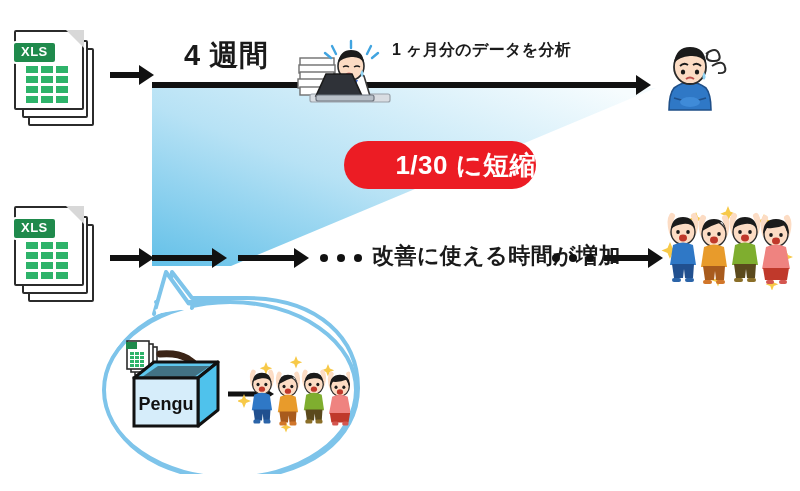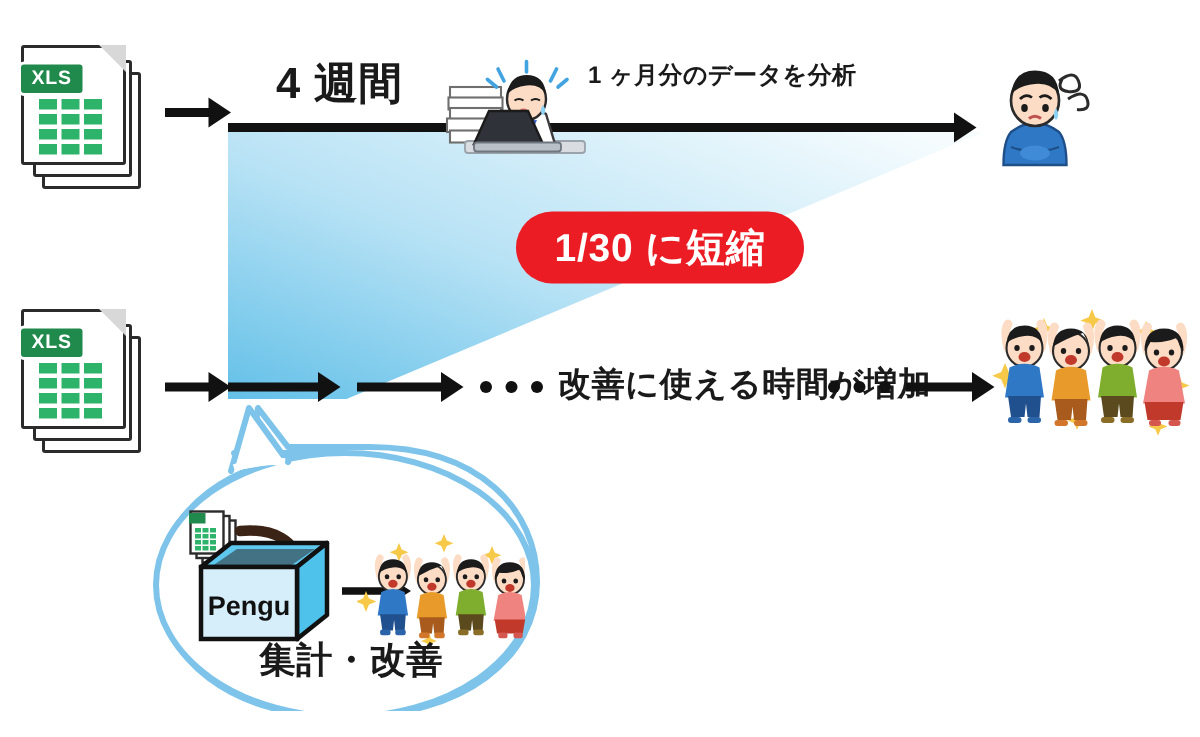--- a/index.html
+++ b/index.html
@@ -38,21 +38,21 @@
         border-left:15px solid #111;}
   .arrow.thin .bar{height:5px;}
   .arrow.thin .head{border-top:9px solid transparent;border-bottom:9px solid transparent;
         border-left:14px solid #111;}
 
   
   .rule{position:absolute;background:#111;height:6px;}
 
   
   .pill{position:absolute;background:#ec1c24;border-radius:999px;color:#fff;
-        font-weight:bold;display:flex;align-items:center;justify-content:center;
+        font-weight:bold;display:flex;align-items:center;justify-content:flex-end;
         letter-spacing:.02em;}
 
   
   .dots{position:absolute;display:flex;gap:9px;align-items:center;}
   .dots b{display:block;width:8px;height:8px;border-radius:50%;background:#111;}
 </style>
 </head>
 <body>
 
 <div id="stage">
@@ -415,15 +415,14 @@
         <ellipse cx="28" cy="35" rx="2" ry="2.2" fill="#1b1b1b"></ellipse>
         <ellipse cx="23" cy="41" rx="4" ry="3.4" fill="#c0392b"></ellipse>
         <path d="M13 47 q10 -5 20 0 l4 22 h-28z" fill="#ef8380"></path>
         <path d="M10 68 h26 l-2 12 h-22z" fill="#c0392b"></path>
         <rect x="13" y="79" width="8" height="5" rx="2" fill="#d4564f"></rect>
         <rect x="26" y="79" width="8" height="5" rx="2" fill="#d4564f"></rect>
       </g>
     </g>
   </svg>
 
-  <div class="abs jp-bold" style="left:173px;top:424px;font-size:24px;">集計・改善</div>
 
 </div>
 
 </body></html>

